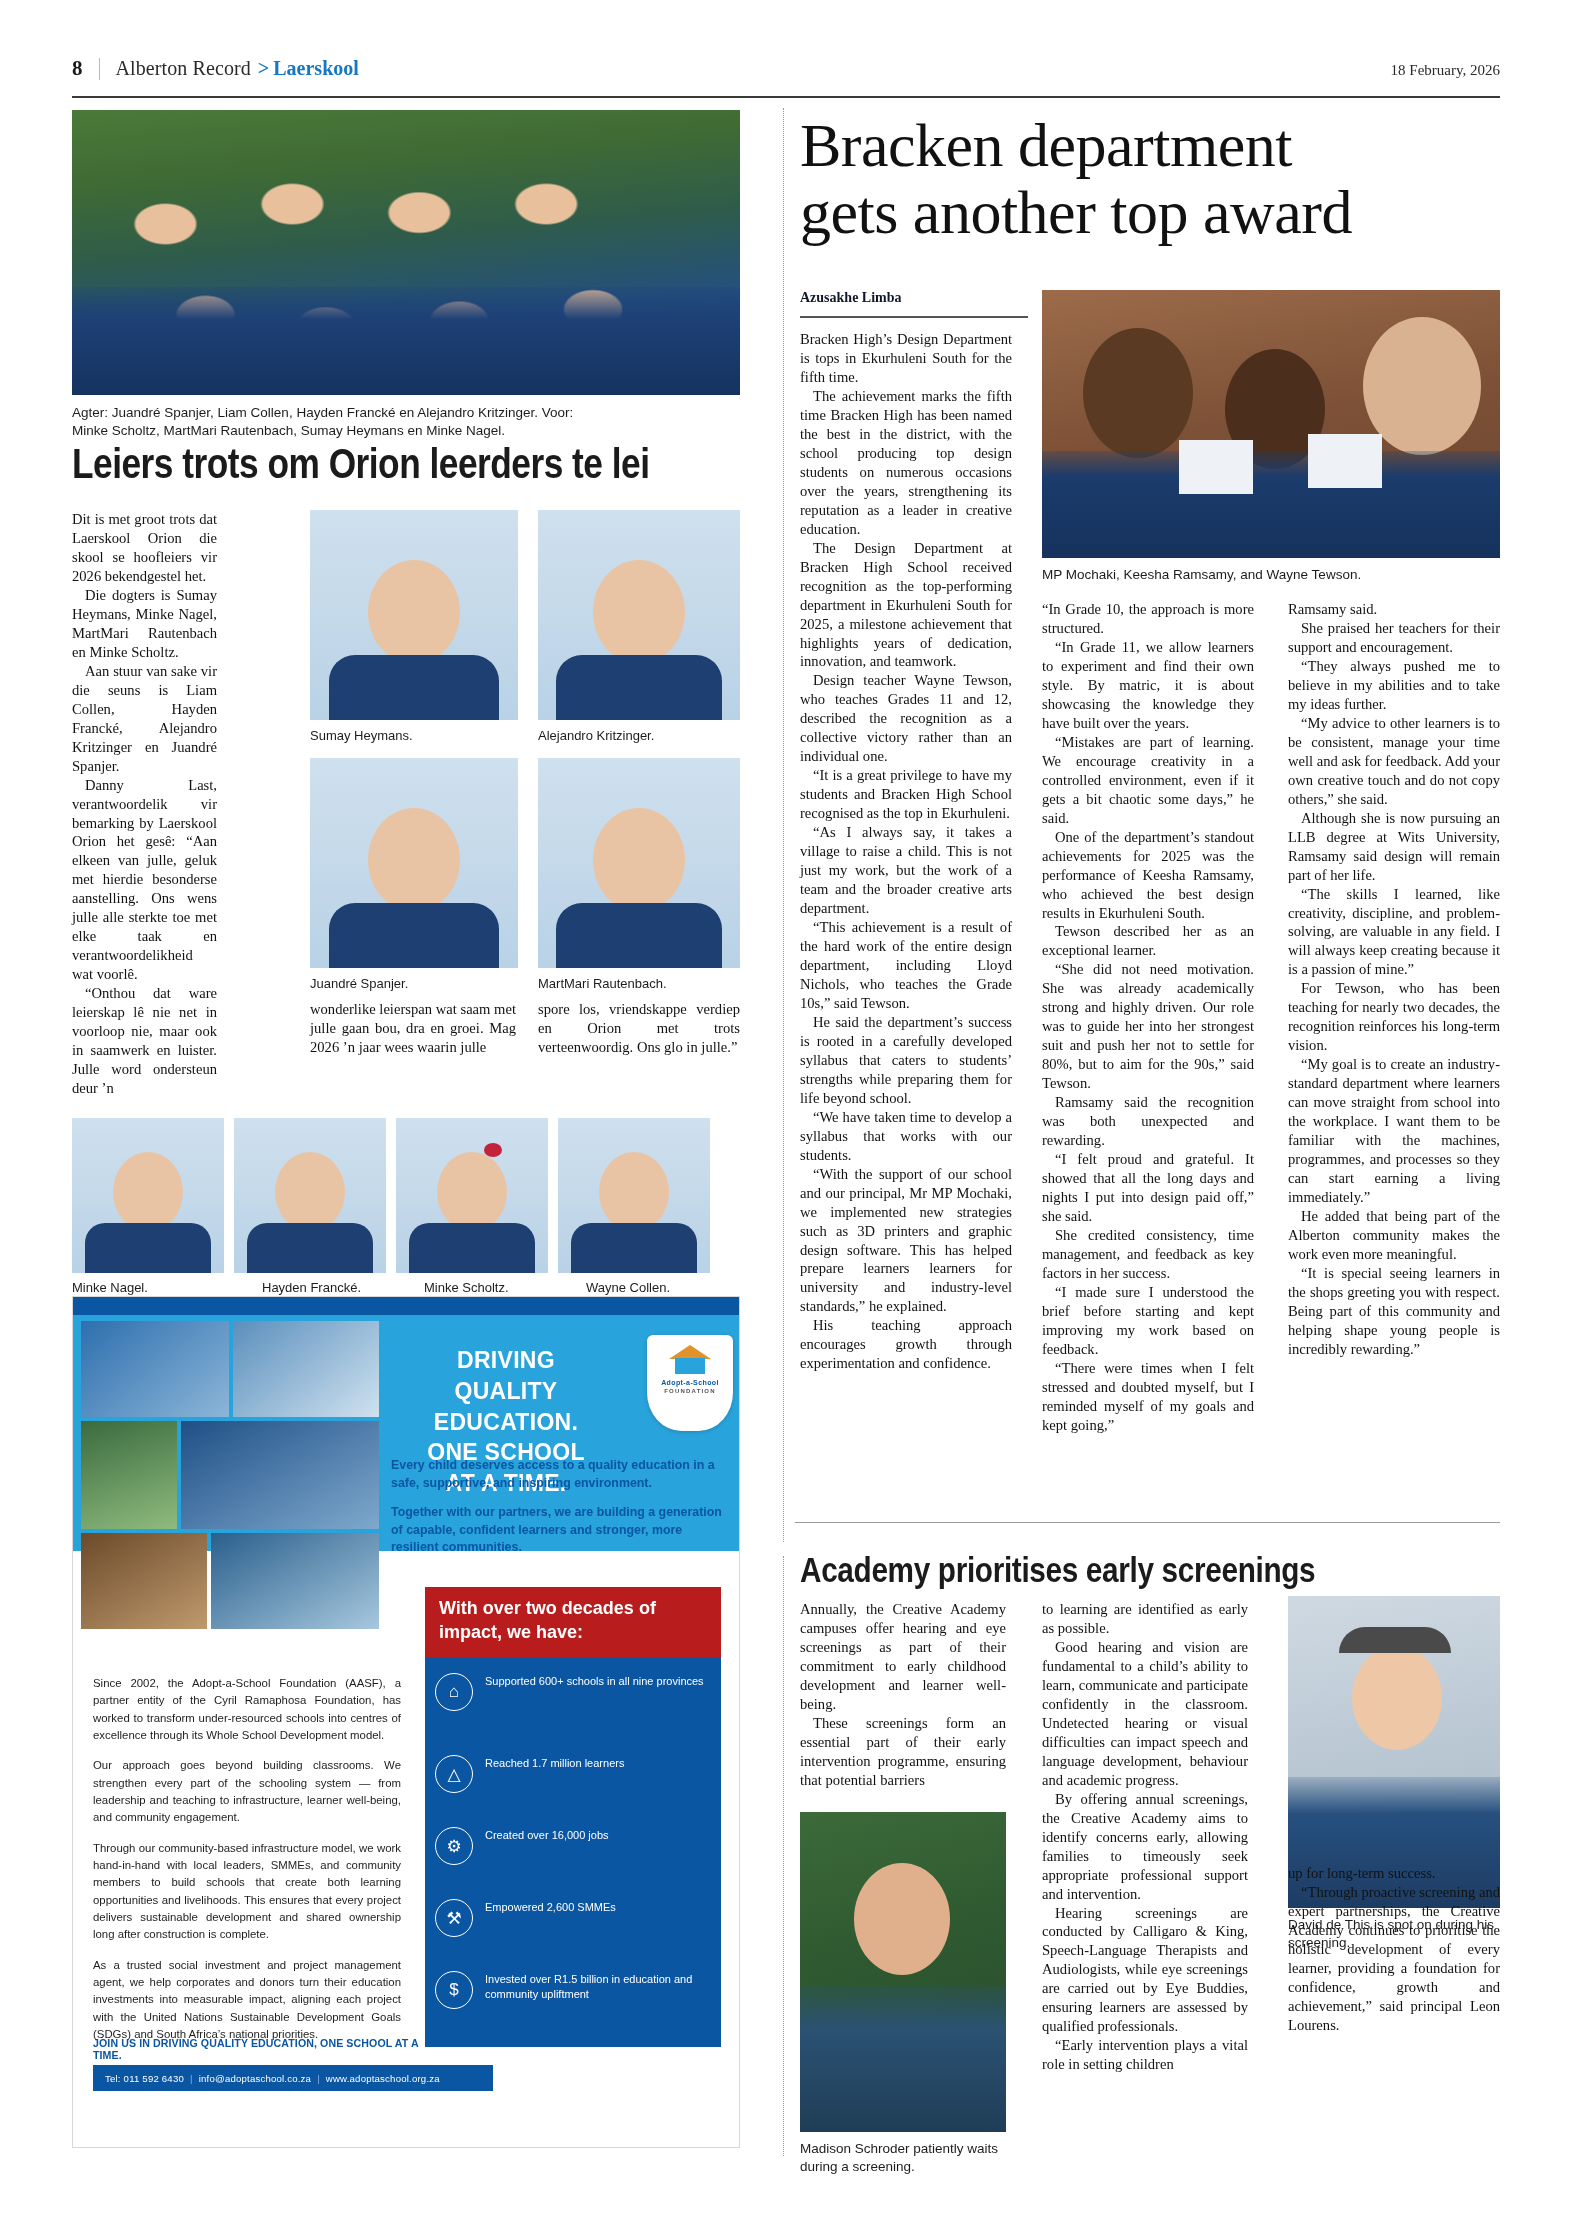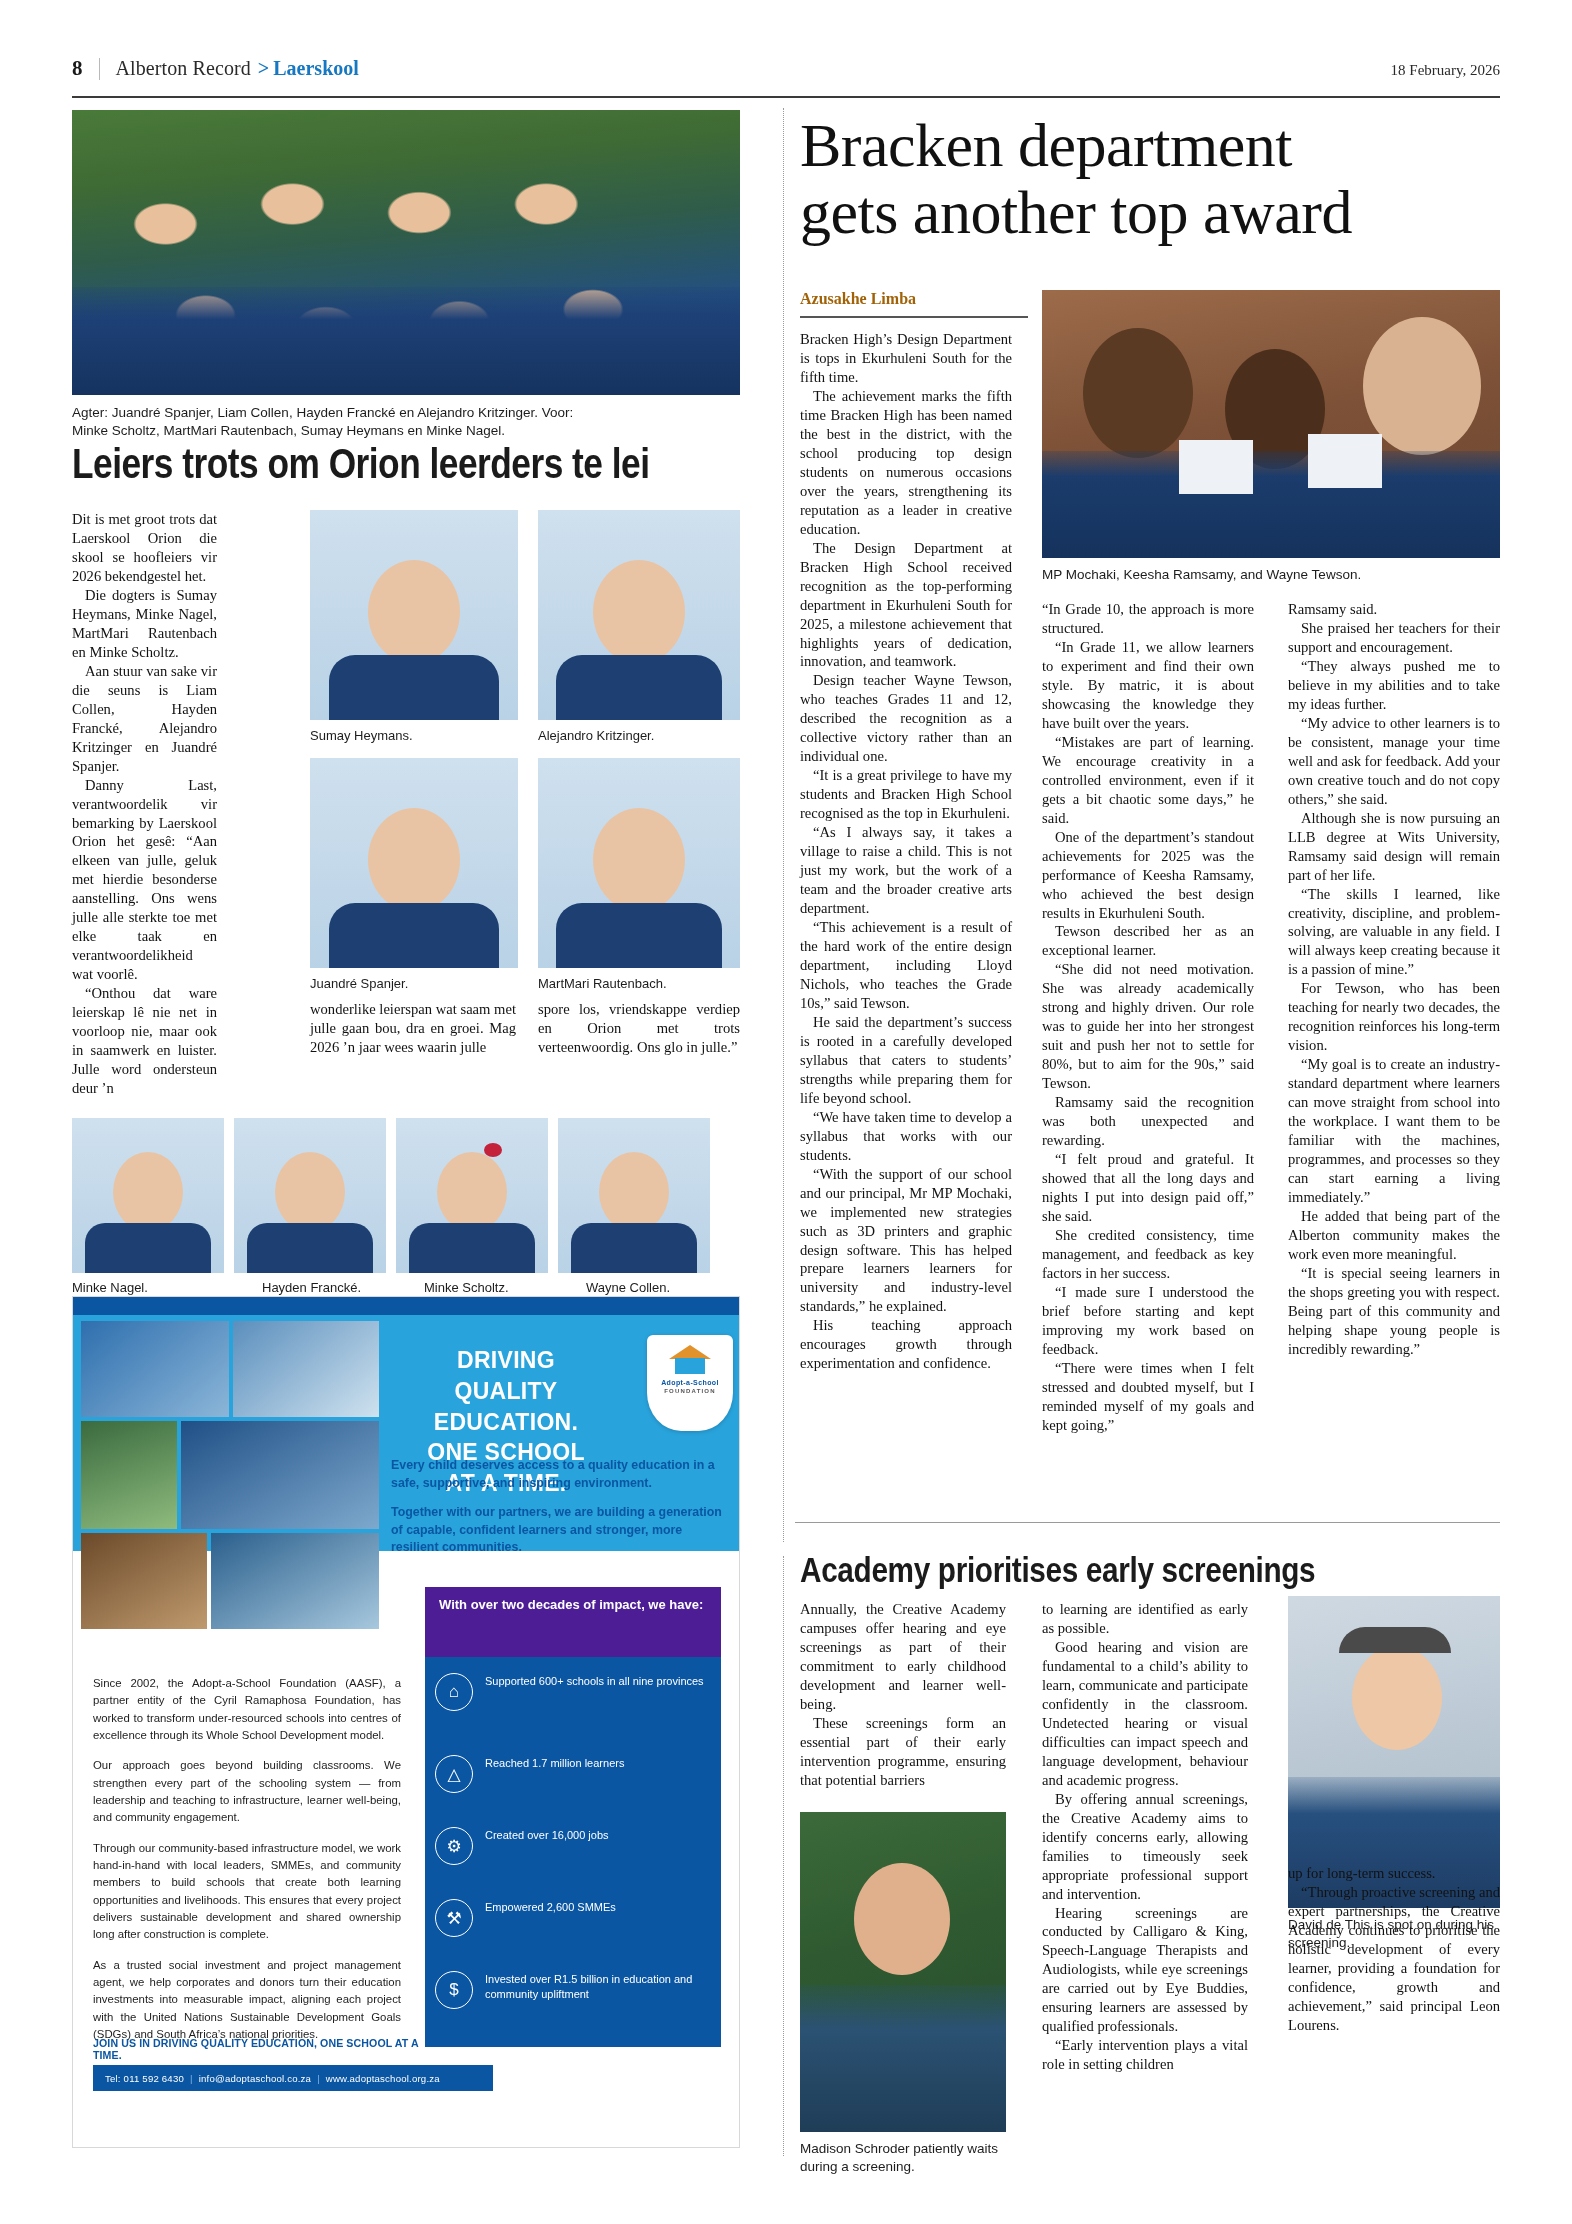--- a/index.html
+++ b/index.html
@@ -54,21 +54,21 @@
     white-space:nowrap;
   }
 
   
   .hl-bracken {
     position:absolute; font-family:"Liberation Serif", serif;
     font-size:62px; line-height:1.08; color:#111; letter-spacing:-0.5px;
   }
   .byline {
     position:absolute; font-family:"Liberation Serif", serif;
-    font-weight:bold; font-size:16px; color:#a16207;
+    font-weight:bold; font-size:14px; color:#0f172a;
   }
 
   
   .hl-academy {
     position:absolute; font-family:"Liberation Sans", sans-serif;
     font-weight:bold; font-size:35px; line-height:1.0; color:#1b1b1b;
     letter-spacing:-0.4px; transform:scaleX(0.85); transform-origin:left center;
     white-space:nowrap;
   }
 
@@ -124,22 +124,22 @@
     position:absolute; left:20px; top:768px; width:400px; height:26px;
     background:#0a56a3; color:#fff; display:flex; align-items:center;
     padding:0 12px; font-family:"Liberation Sans",sans-serif; font-size:9.6px;
     letter-spacing:.2px;
   }
   .ad-contact span { margin-right:6px; }
   .ad-contact .sep { color:#7fb4e4; }
 
   .ad-stats { position:absolute; left:352px; top:290px; width:296px; height:460px; background:#0a56a3; }
   .ad-stats-hd {
-    position:absolute; left:0; top:0; width:296px; height:70px; background:#4c1d95;
-    font-family:"Liberation Sans",sans-serif; font-weight:bold; font-size:13px;
+    position:absolute; left:0; top:0; width:296px; height:70px; background:#b91c1c;
+    font-family:"Liberation Sans",sans-serif; font-weight:bold; font-size:18px;
     color:#ffffff; line-height:1.36; padding:9px 0 0 14px;
   }
   .stat-row { position:absolute; left:10px; width:280px; display:flex; align-items:flex-start; }
   .stat-ico {
     width:38px; height:38px; border-radius:50%; border:1.6px solid #ffffff;
     flex:0 0 38px; display:flex; align-items:center; justify-content:center;
     color:#ffffff; font-size:17px; font-family:"Liberation Sans",sans-serif;
   }
   .stat-tx { margin-left:12px; font-family:"Liberation Sans",sans-serif;
     font-size:11px; line-height:1.34; color:#ffffff; padding-top:1px; }

